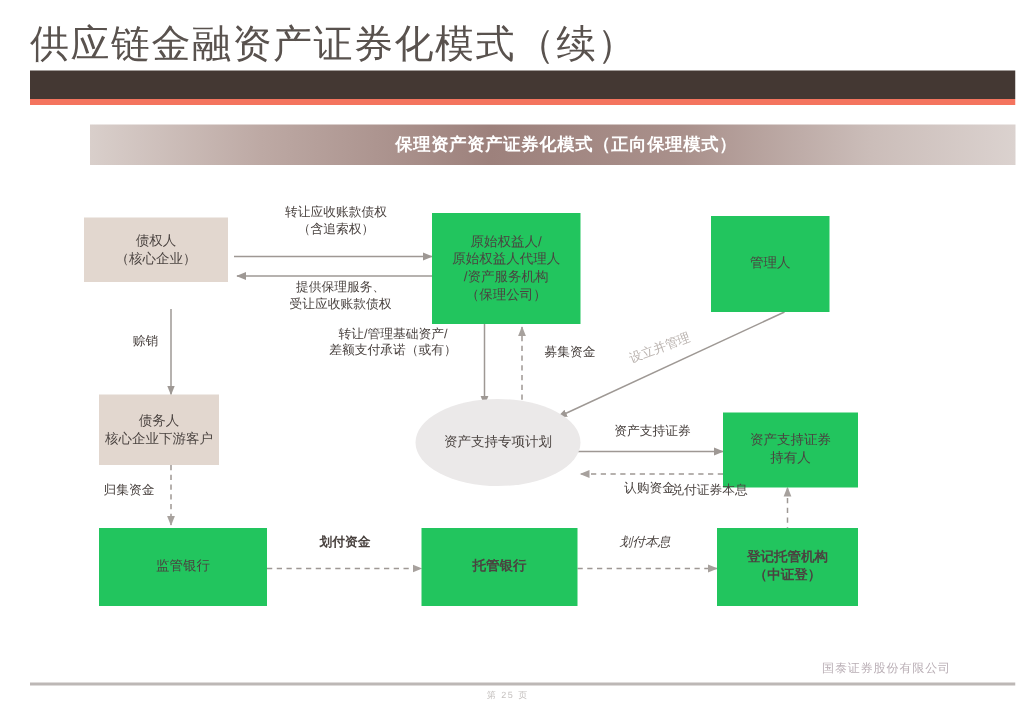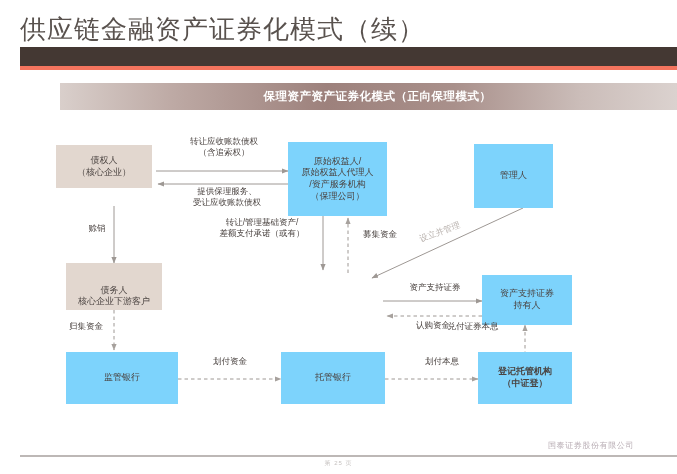--- a/index.html
+++ b/index.html
@@ -58,21 +58,21 @@
   }
 
   .node {
     position: absolute;
     display: flex; align-items: center; justify-content: center;
     text-align: center; line-height: 1.28;
     font-size: 9px; color: #4a4340;
     box-sizing: border-box; padding: 2px;
   }
   .node.beige  { background: #e2d7cf; }
-  .node.gray   { background: #7dd3fc; }
+  .node.gray   { background: #22c55e; }
   .node.ellipse{ background: #ebe9e9; border-radius: 50%; }
 
   .edge-label {
     position: absolute;
     font-size: 8.5px; color: #4a4340;
     text-align: center; line-height: 1.3;
     white-space: pre-line;
   }
   .edge-label.rot {
     color: #b9b2ae;
@@ -146,79 +146,82 @@
 
       <line x1="525" y1="237" x2="525" y2="207" stroke-dasharray="3.5,3" marker-end="url(#ahd)"></line>
     </g>
   </svg>
 
   <div class="node beige" style="left:56px;  top:27px; width:96px; height:43px;">
     <span style="white-space:pre-line;">债权人
 （核心企业）</span>
   </div>
 
-  <div class="node beige" style="left:66px;  top:145px; width:96px; height:47px;align-items:flex-end;">
+  <div class="node beige" style="left:66px;  top:145px; width:80px; height:47px;">
     <span style="white-space:pre-line;">债务人
 核心企业下游客户</span>
   </div>
 
   <div class="node gray" style="left:288px; top:24px; width:99px; height:74px;">
     <span style="white-space:pre-line;">原始权益人/
 原始权益人代理人
 /资产服务机构
 （保理公司）</span>
   </div>
 
   <div class="node gray" style="left:474px; top:26px; width:79px; height:64px;">
     <span style="white-space:pre-line;">管理人</span>
   </div>
 
+  <div class="node ellipse" style="left:277px; top:148px; width:110px; height:58px;">
+    <span style="white-space:pre-line;">资产支持专项计划</span>
+  </div>
 
   <div class="node gray" style="left:482px; top:157px; width:90px; height:50px;">
     <span style="white-space:pre-line;">资产支持证券
 持有人</span>
   </div>
 
   <div class="node gray" style="left:66px;  top:234px; width:112px; height:52px;text-align:right;">
     <span style="white-space:pre-line;">监管银行</span>
   </div>
 
-  <div class="node gray" style="left:281px; top:234px; width:104px; height:52px;">
+  <div class="node gray" style="left:281px; top:234px; width:104px; height:52px;font-weight:bold;">
     <span style="white-space:pre-line;">托管银行</span>
   </div>
 
   <div class="node gray" style="left:478px; top:234px; width:94px; height:52px;font-weight:bold;">
     <span style="white-space:pre-line;">登记托管机构
 （中证登）</span>
   </div>
 
   <div class="edge-label" style="left:163px; top:18px; width:122px;">转让应收账款债权
 （含追索权）</div>
 
   <div class="edge-label" style="left:163px; top:68px; width:128px;">提供保理服务、
 受让应收账款债权</div>
 
-  <div class="edge-label" style="left:77px;  top:105px; width:40px;">赊销</div>
+  <div class="edge-label" style="left:77px;  top:105px; width:40px;font-family:Liberation Mono, monospace;">赊销</div>
 
   <div class="edge-label" style="left:203px; top:99px; width:118px;">转让/管理基础资产/
 差额支付承诺（或有）</div>
 
   <div class="edge-label" style="left:353px; top:111px; width:54px;">募集资金</div>
 
   <div class="edge-label rot" style="left:420px; top:116px;">设立并管理</div>
 
   <div class="edge-label" style="left:395px; top:164px; width:80px;">资产支持证券</div>
 
   <div class="edge-label" style="left:402px; top:202px; width:62px;">认购资金</div>
 
   <div class="edge-label" style="left:62px;  top:203px; width:48px;">归集资金</div>
 
-  <div class="edge-label" style="left:192px; top:238px; width:76px;">划付资金</div>
-
-  <div class="edge-label" style="left:404px; top:238px; width:76px;">划付本息</div>
+  <div class="edge-label" style="left:192px; top:238px; width:76px;font-weight:bold;">划付资金</div>
+
+  <div class="edge-label" style="left:392px; top:238px; width:76px;font-style:italic;">划付本息</div>
 
   <div class="edge-label" style="left:436px; top:203px; width:74px;">兑付证券本息</div>
 
 </div>
 
 <div id="footer-rule"></div>
 <div id="watermark">国泰证券股份有限公司</div>
 <div id="page-number">第 25 页</div>
 
 </body></html>

